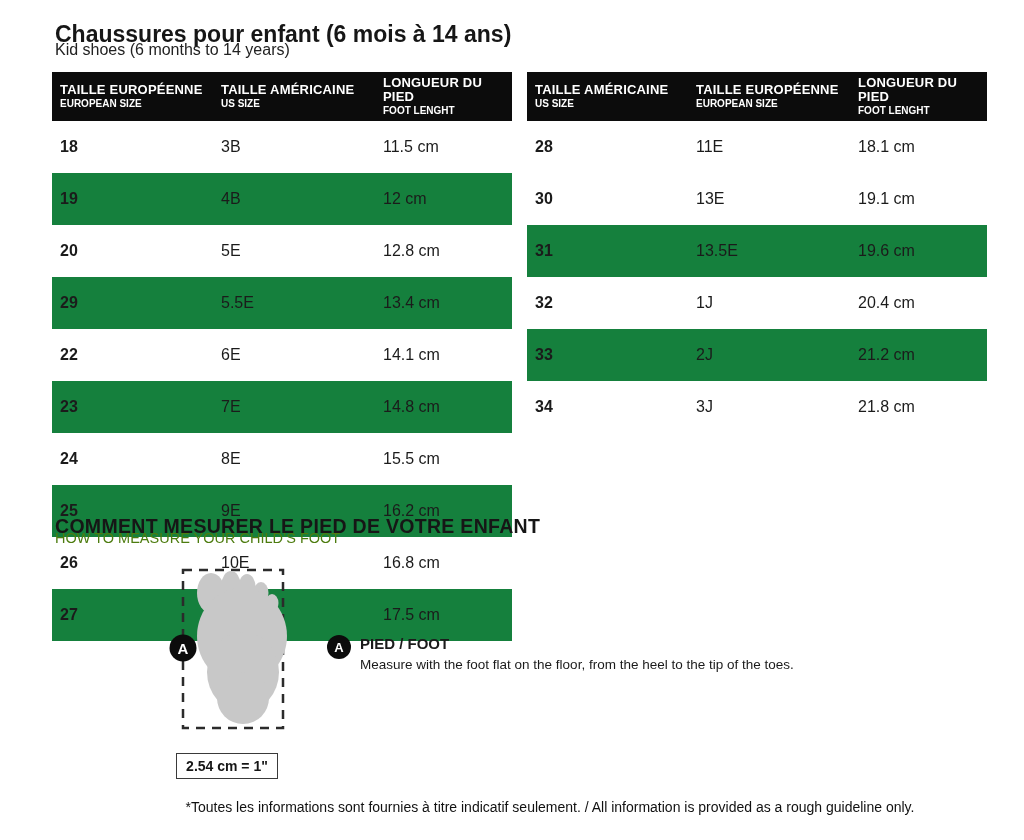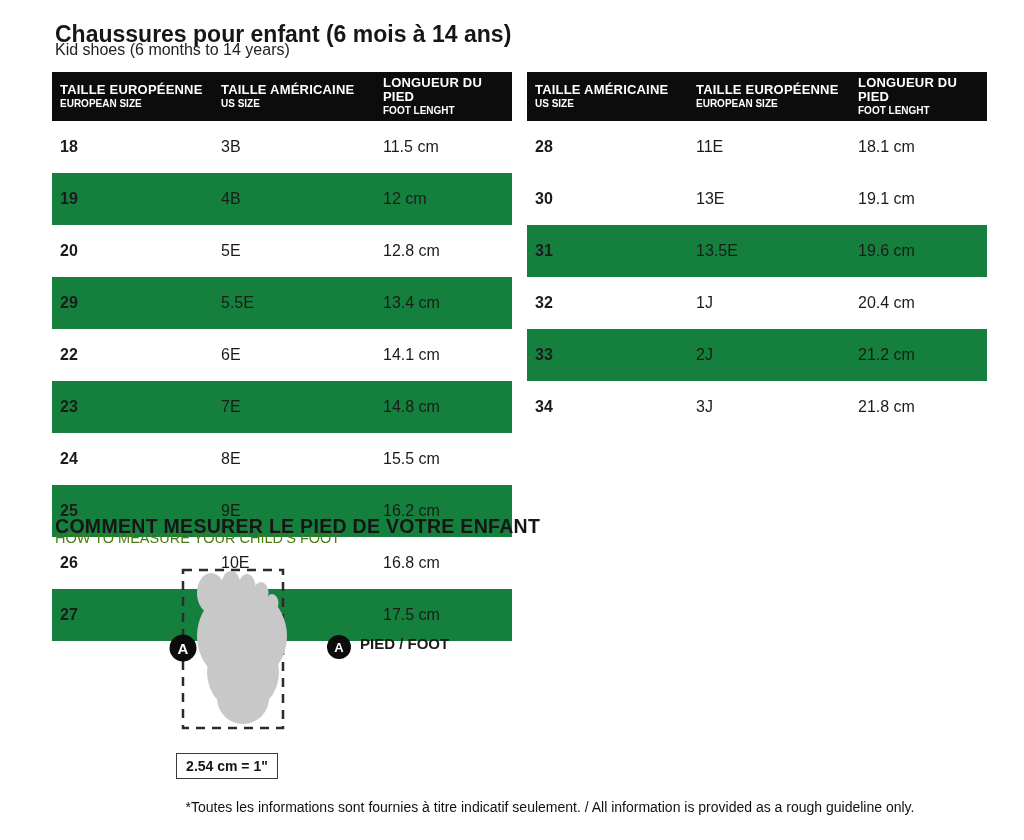--- a/index.html
+++ b/index.html
@@ -211,18 +211,19 @@
     <ellipse cx="88" cy="138" rx="26" ry="26"></ellipse>
   </g>
   <circle cx="28" cy="88" r="13.5" fill="#0c0c0c"></circle>
   <text x="28" y="93.5" text-anchor="middle" font-size="15" font-weight="bold" fill="#ffffff" font-family="Liberation Sans, sans-serif">A</text>
 </svg>
 
 <div class="legend">
   <div class="legend-badge">A</div>
   <div class="legend-text">
     <div class="legend-title">PIED / FOOT</div>
+    <div>Measure with the foot flat on the floor, from the heel to the tip of the toes.</div>
   </div>
 </div>
 
 <div class="scale-box">2.54 cm = 1"</div>
 
 <div class="footnote">*Toutes les informations sont fournies à titre indicatif seulement. / All information is provided as a rough guideline only.</div>
 
 </body></html>

